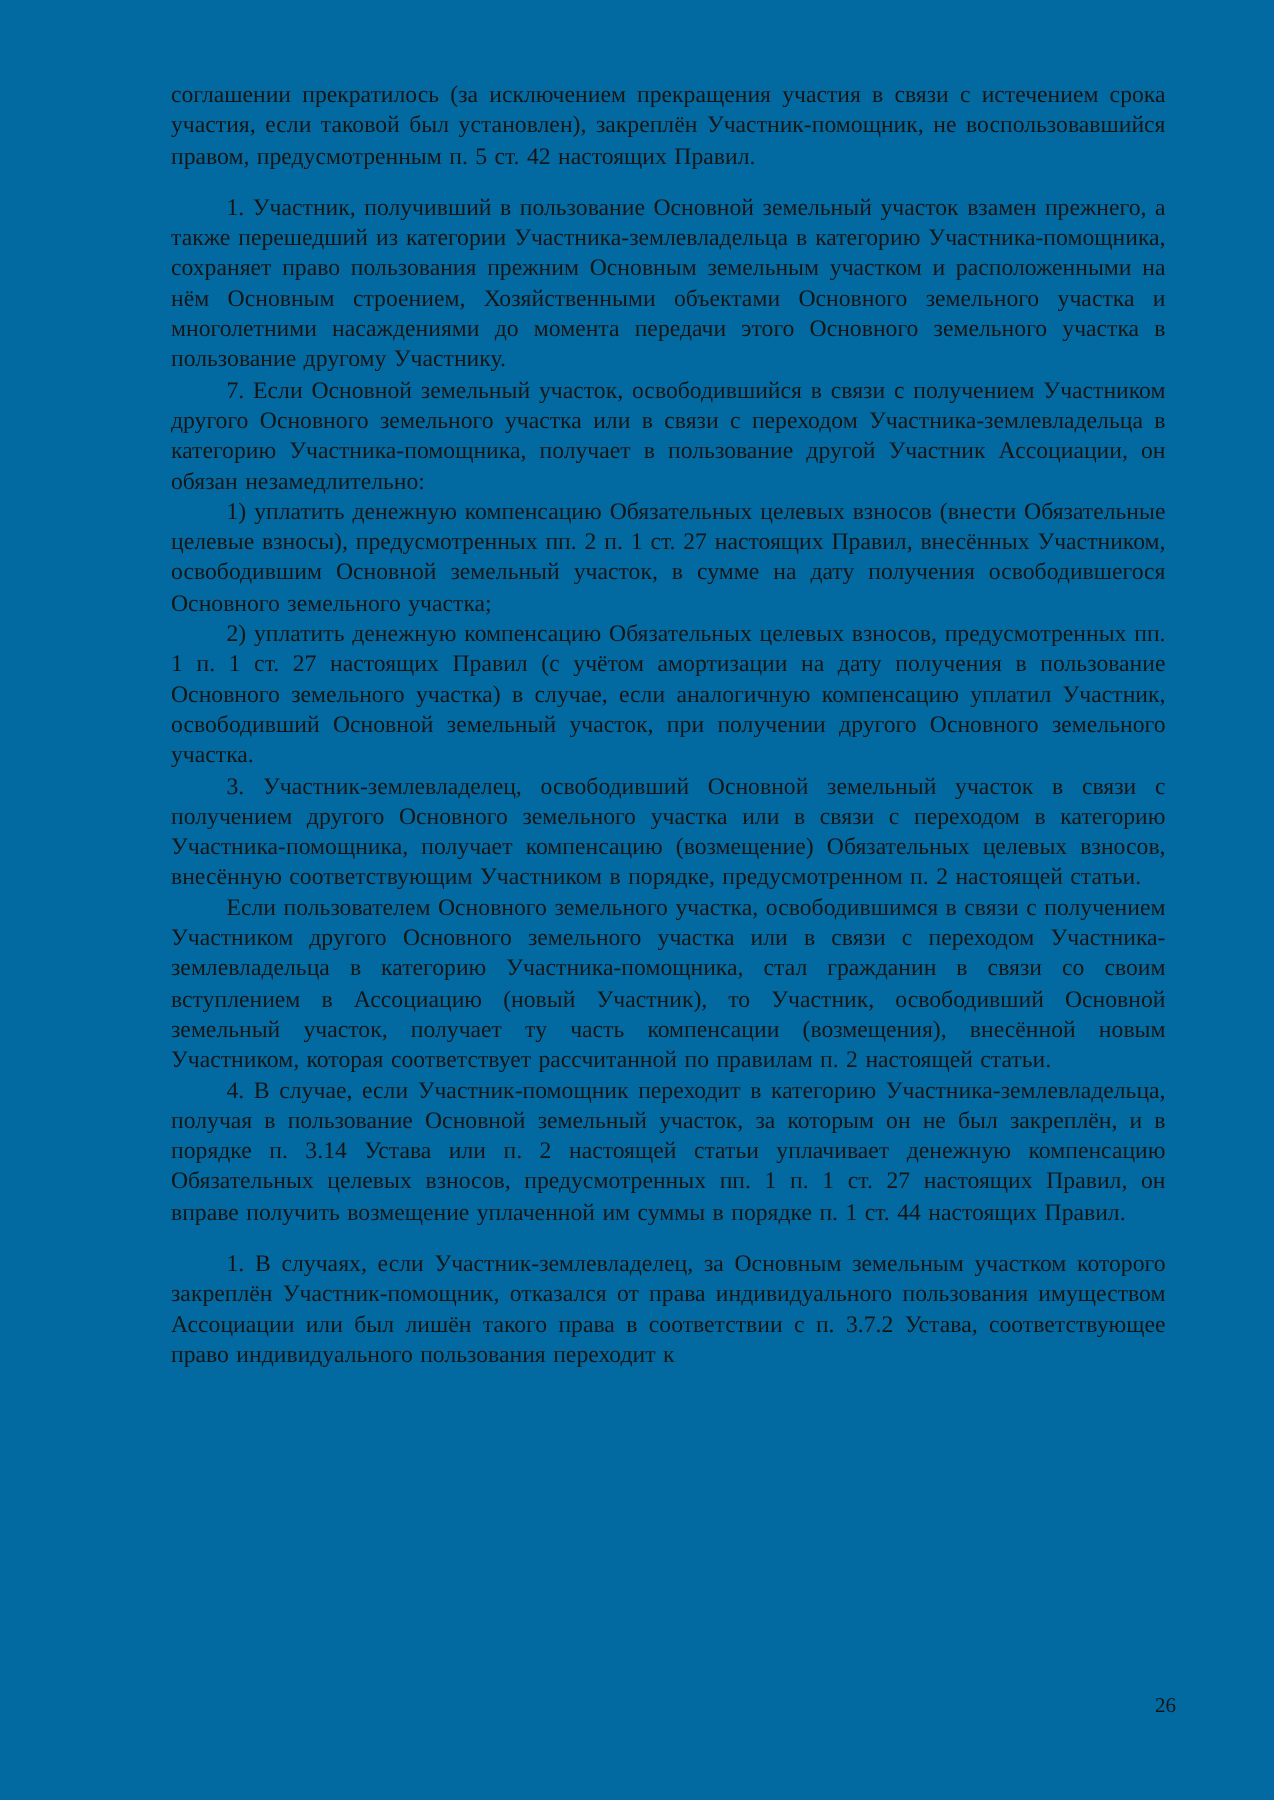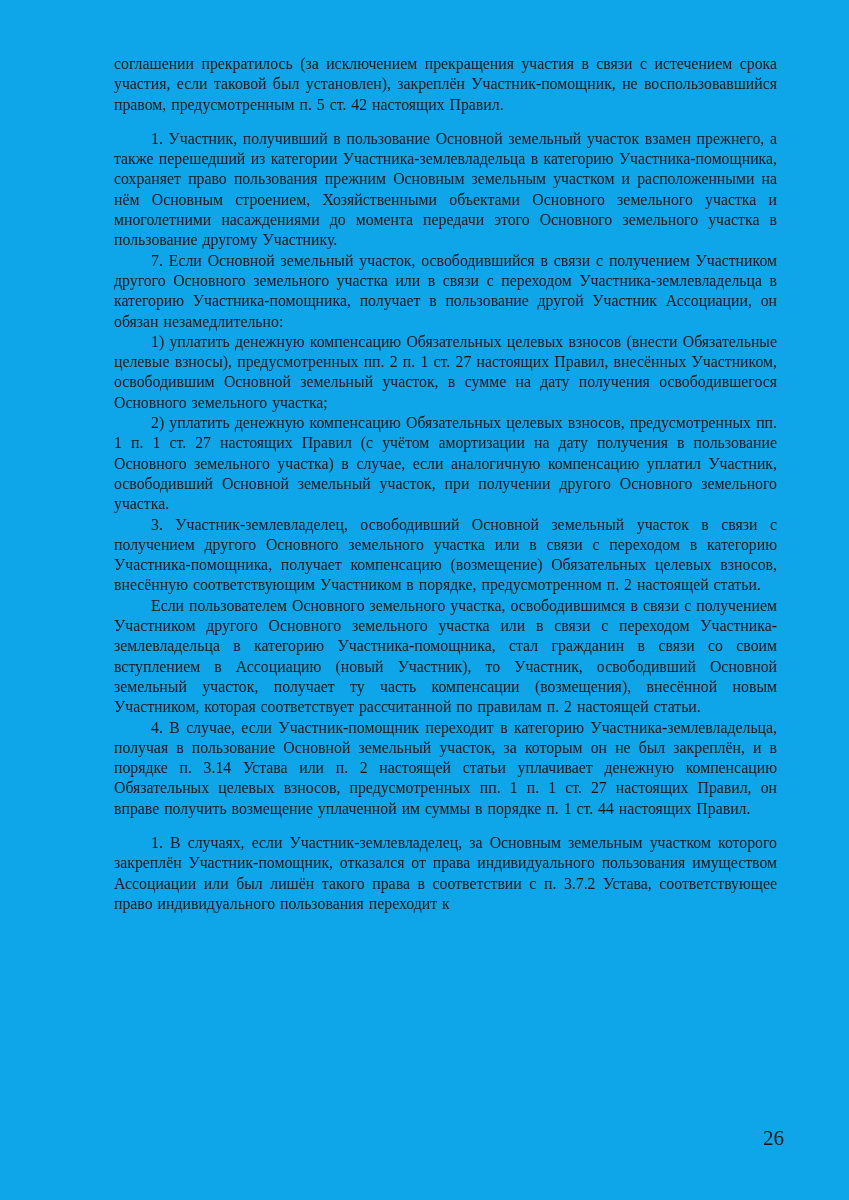--- a/index.html
+++ b/index.html
@@ -4,21 +4,21 @@
 <style>
   html, body {
     margin: 0;
     padding: 0;
     background: #ffffff;
   }
   .page {
     position: relative;
     width: 849px;
     height: 1200px;
-    background: #0ea5e9;
+    background: #0369a1;
     overflow: hidden;
     font-family: "Liberation Serif", "DejaVu Serif", serif;
     color: #161616;
   }
   .content {
     position: absolute;
     left: 114px;
     top: 54px;
     width: 663px;
     font-size: 15.8px;
@@ -36,21 +36,21 @@
   }
   .para.gap {
     margin-top: 14px;
   }
   .page-number {
     position: absolute;
     top: 1128px;
     left: 114px;
     width: 670px;
     text-align: right;
-    font-size: 21px;
+    font-size: 14px;
     line-height: 20.3px;
   }
 </style>
 </head>
 <body>
 
 <div class="page">
   <div class="content">
     <p class="para no-indent">соглашении прекратилось (за исключением прекращения участия в связи с истечением срока участия, если таковой был установлен), закреплён Участник-помощник, не воспользовавшийся правом, предусмотренным п. 5 ст. 42 настоящих Правил.</p>
 

